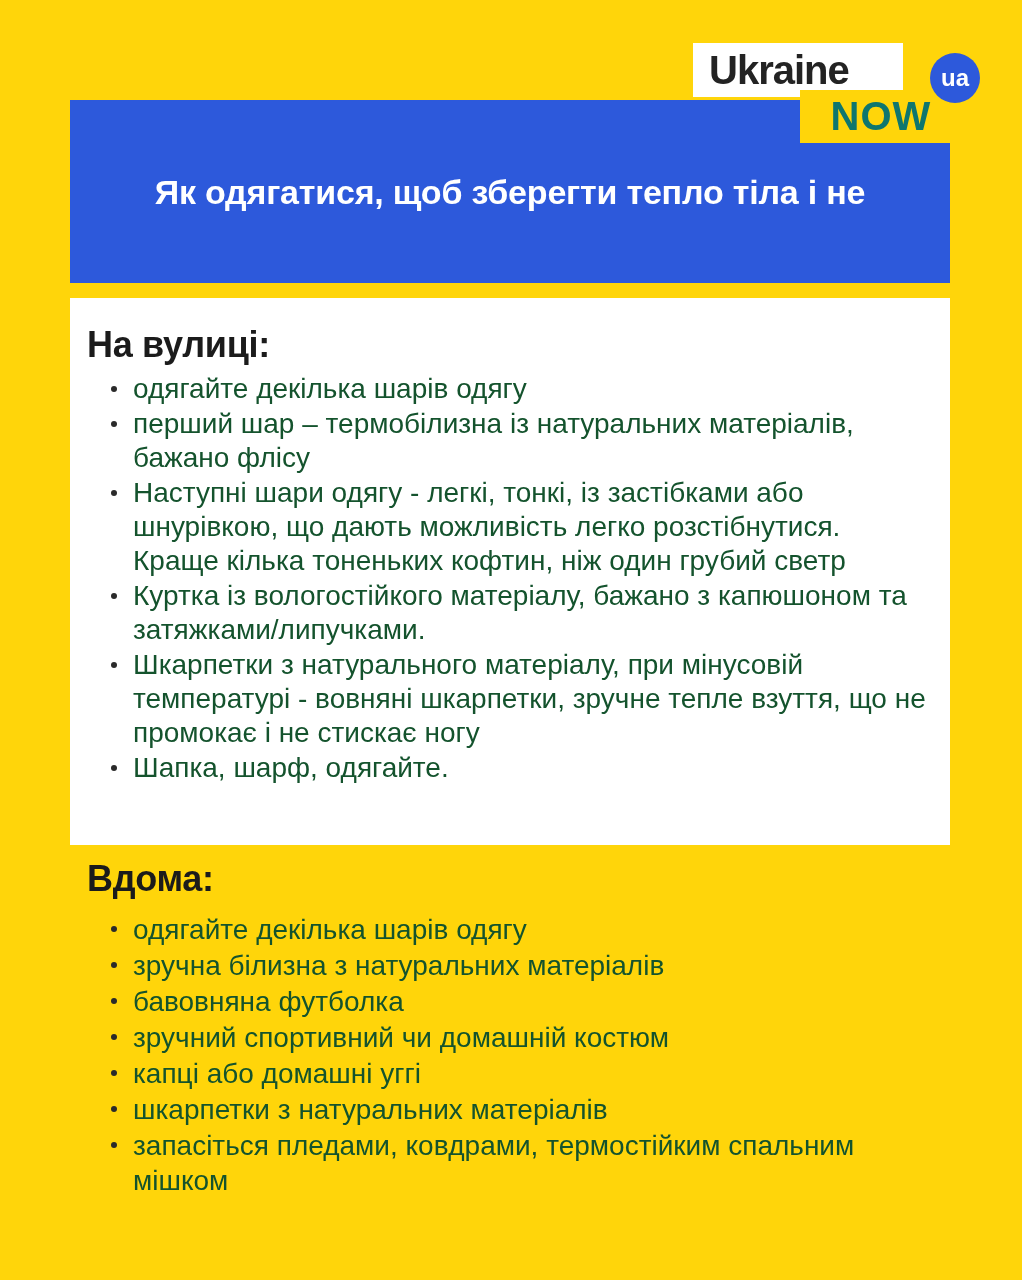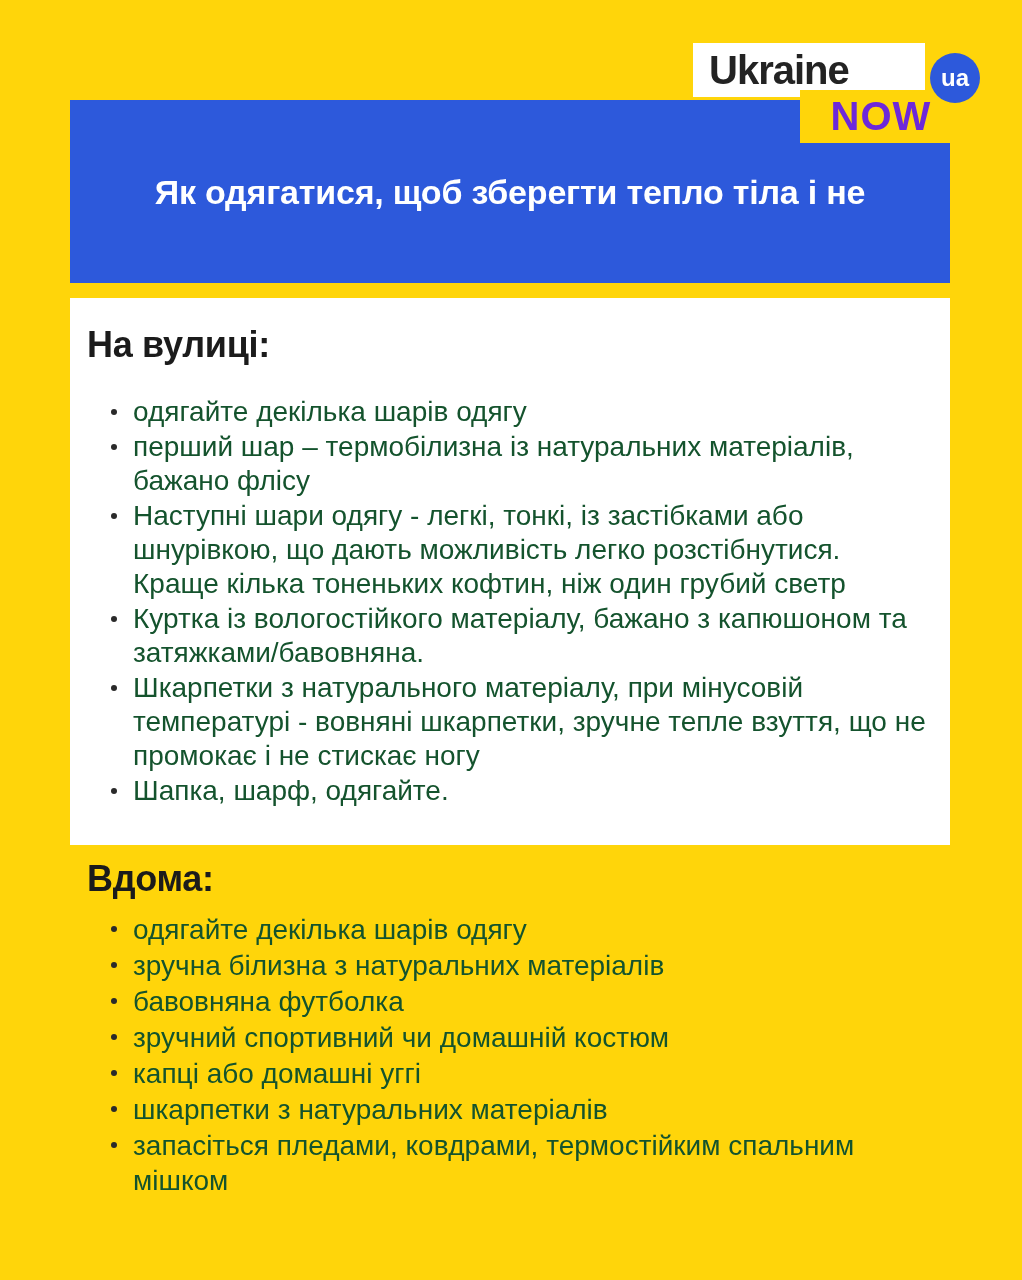--- a/index.html
+++ b/index.html
@@ -18,21 +18,21 @@
     background: var(--yellow);
     overflow: hidden;
     font-family: "Liberation Sans", sans-serif;
     color: var(--dark);
   }
 
   
   .logo-white {
     position: absolute;
     left: 693px; top: 43px;
-    width: 232px; height: 54px;
+    width: 210px; height: 54px;
     background: #FFFFFF;
     display: flex; align-items: center;
     padding-left: 16px;
     z-index: 3;
   }
   .logo-ukraine {
     font-size: 40px; font-weight: 800;
     letter-spacing: -1px;
     color: #232323;
   }
@@ -40,21 +40,21 @@
     position: absolute;
     left: 800px; top: 90px;
     width: 162px; height: 53px;
     background: var(--yellow);
     display: flex; align-items: center; justify-content: center;
     z-index: 4;
   }
   .logo-now {
     font-size: 40px; font-weight: 800;
     letter-spacing: 1px;
-    color: #6d28d9;
+    color: #0f766e;
   }
   .logo-badge {
     position: absolute;
     left: 930px; top: 53px;
     width: 50px; height: 50px;
     border-radius: 50%;
     background: var(--blue);
     color: #fff;
     display: flex; align-items: center; justify-content: center;
     font-size: 24px; font-weight: 800;
@@ -86,21 +86,21 @@
     left: 70px; top: 298px;
     width: 880px; height: 547px;
     background: var(--card);
     padding: 26px 17px 0 17px;
   }
   .section-heading {
     font-size: 36px;
     font-weight: 800;
     color: #1b1b1b;
     letter-spacing: -0.3px;
-    margin-bottom: 29px;
+    margin-bottom: 6px;
   }
   ul.bullets { list-style: none; }
   ul.bullets li {
     position: relative;
     padding-left: 46px;
     font-size: 28px;
     line-height: 34px;
     color: #14532d;
     margin-bottom: 1px;
   }
@@ -148,21 +148,21 @@
   <div class="card">
     <div class="section-heading">На вулиці:</div>
     <ul class="bullets">
 
         <li>одягайте декілька шарів одягу</li>
 
         <li>перший шар – термобілизна із натуральних матеріалів, бажано флісу</li>
 
         <li>Наступні шари одягу - легкі, тонкі, із застібками або шнурівкою, що дають можливість легко розстібнутися. Краще кілька тоненьких кофтин, ніж один грубий светр</li>
 
-        <li>Куртка із вологостійкого матеріалу, бажано з капюшоном та затяжками/бавовняна.</li>
+        <li>Куртка із вологостійкого матеріалу, бажано з капюшоном та затяжками/липучками.</li>
 
         <li>Шкарпетки з натурального матеріалу, при мінусовій температурі - вовняні шкарпетки, зручне тепле взуття, що не промокає і не стискає ногу</li>
 
         <li>Шапка, шарф, одягайте.</li>
       </ul>
   </div>
 
   <div class="section-home">
     <div class="section-heading">Вдома:</div>
     <ul class="bullets">

